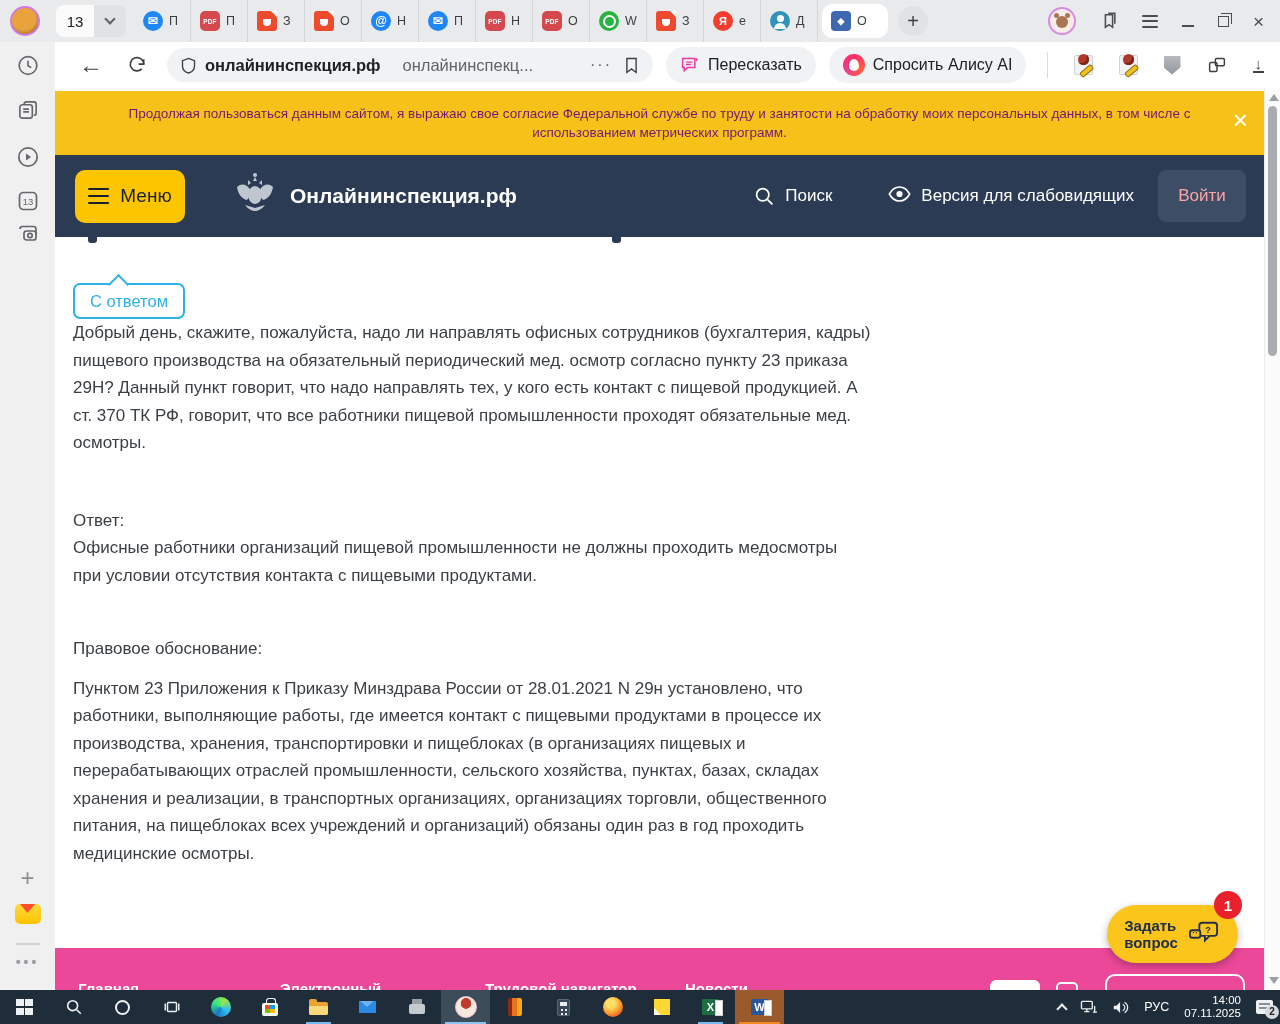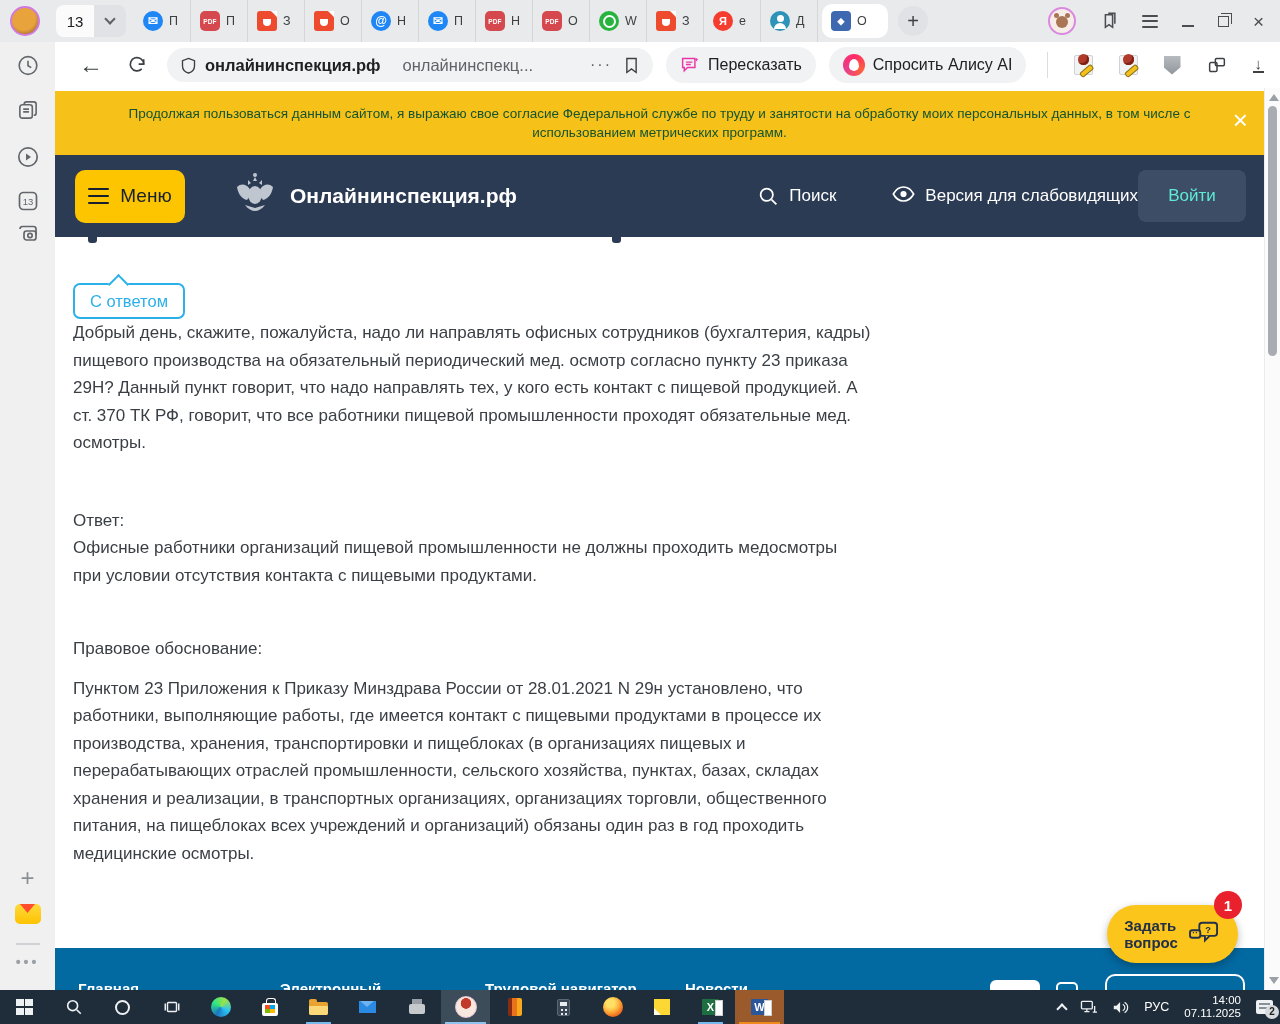--- a/index.html
+++ b/index.html
@@ -72,48 +72,48 @@
   .rail { position:absolute; top:42px; left:0; width:55px; height:948px; background:#f0f0f1; }
   .rail-ic { position:absolute; left:50%; transform:translateX(-50%); color:#65696e; display:flex; align-items:center; justify-content:center; cursor:pointer; }
   .ymail { width:26px; height:20px; border-radius:5px; background:linear-gradient(180deg,#ffd93d,#fdc300); position:relative; overflow:hidden; }
   .ymail::before { content:""; position:absolute; left:-2px; top:-9px; width:30px; height:18px; background:#ff4d2e; transform:rotate(0deg); clip-path:polygon(0 0,100% 0,50% 100%); }
   .rail-divider { width:24px; height:2px; background:#cfd1d4; }
   .rail-dots { letter-spacing:3px; color:#9aa0a5; font-size:14px; font-weight:bold; }
 
   
   .page { position:absolute; left:55px; top:88px; width:1209px; height:902px; background:#fff; overflow:hidden; }
   .banner { margin-top:3px; height:64px; background:#f6c21a; position:relative; display:flex; align-items:center; justify-content:center; }
-  .banner-text { text-align:center; font-size:13.5px; color:#14532d; line-height:19px; }
+  .banner-text { text-align:center; font-size:13.5px; color:#701a75; line-height:19px; }
   .banner-close { position:absolute; right:16px; top:16px; color:#fff; font-size:26px; font-weight:300; line-height:1; cursor:pointer; }
 
   .site-header { height:82px; background:#2c3b54; display:flex; align-items:center; position:relative; }
   .menu-btn { margin-left:20px; width:110px; height:53px; background:#fcc500; border-radius:10px; display:flex; align-items:center; justify-content:center; gap:11px; cursor:pointer; flex:none; }
   .menu-bars { display:flex; flex-direction:column; gap:4.5px; }
   .menu-bars i { width:21px; height:2.6px; background:#16202e; border-radius:1px; }
   .menu-btn span { font-size:19px; color:#16202e; }
   .gerb { margin-left:48px; flex:none; opacity:.92; }
   .site-name { font-weight:bold; font-size:21px; color:#fff; margin-left:13px; }
   .hdr-group { display:flex; align-items:flex-start; gap:10px; color:#fff; font-size:17px; cursor:pointer; }
   .hdr-search { margin-left:auto; }
   .hdr-access { margin-left:56px; }
-  .login-btn { width:108px; height:52px; background:#3e4d66; border-radius:8px; color:#5eead4; font-size:17px; display:flex; align-items:center; justify-content:center; margin-right:18px; cursor:pointer; flex:none; }
+  .login-btn { width:88px; height:52px; background:#3e4d66; border-radius:8px; color:#fca5a5; font-size:17px; display:flex; align-items:center; justify-content:center; margin-left:24px; margin-right:18px; cursor:pointer; flex:none; }
 
   .frag { position:absolute; width:9px; height:6px; background:#2c3b54; border-radius:0 0 3px 3px; top:149px; }
   .frag.f1 { left:33px; } .frag.f2 { left:557px; }
 
   .content { padding-left:18px; }
   .badge { margin-top:46px; position:relative; display:inline-flex; min-width:112px; height:36px; padding:0 10px; border:2px solid #2cb0e8; border-radius:7px; color:#2cb0e8; align-items:center; justify-content:center; font-size:16.5px; background:#fff; cursor:pointer; }
   .badge::before { content:""; position:absolute; top:-8px; left:36px; width:13px; height:13px; background:#fff; border-left:2px solid #2cb0e8; border-top:2px solid #2cb0e8; transform:rotate(45deg); }
   .para { font-size:17px; line-height:27.5px; color:#3a3f45; }
   .q-block { }
   .ans-block { margin-top:50px; }
   .legal-label { margin-top:46px; }
   .legal-block { margin-top:12px; }
 
-  .footer { position:absolute; left:0; right:0; bottom:0; height:42px; background:#0369a1; overflow:hidden; }
+  .footer { position:absolute; left:0; right:0; bottom:0; height:42px; background:#ec4899; overflow:hidden; }
   .footer-link { position:absolute; bottom:-7px; font-weight:bold; font-size:15px; color:#fff; white-space:nowrap; cursor:pointer; }
   .footer-link:nth-child(1){ left:23px; } .footer-link:nth-child(2){ left:225px; }
   .footer-link:nth-child(3){ left:430px; } .footer-link:nth-child(4){ left:630px; }
   .soc1 { position:absolute; left:935px; bottom:-8px; width:50px; height:18px; background:#fff; border-radius:6px; }
   .soc2 { position:absolute; left:1001px; bottom:-7px; width:22px; height:15px; border:2.5px solid #fff; border-radius:5px; background:transparent; }
   .foot-outline-btn { position:absolute; left:1050px; bottom:-16px; width:140px; height:32px; border:2px solid #fff; border-radius:10px; }
 
   .ask-btn { position:absolute; right:26px; top:817px; width:131px; height:58px; background:#fcc51c; border-radius:29px; display:flex; align-items:center; justify-content:center; gap:9px; box-shadow:0 3px 8px rgba(0,0,0,.28); cursor:pointer; z-index:5; }
   .ask-text { font-weight:bold; font-size:15px; line-height:17px; color:#223048; }
   .ask-badge { position:absolute; top:-14px; right:-4px; width:28px; height:28px; background:#e8212c; border-radius:50%; color:#fff; display:flex; align-items:center; justify-content:center; font-size:15px; font-weight:bold; }

